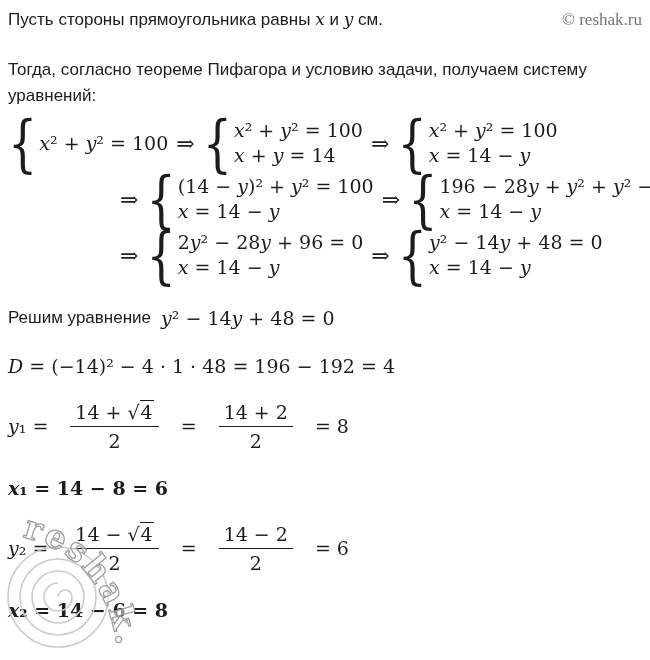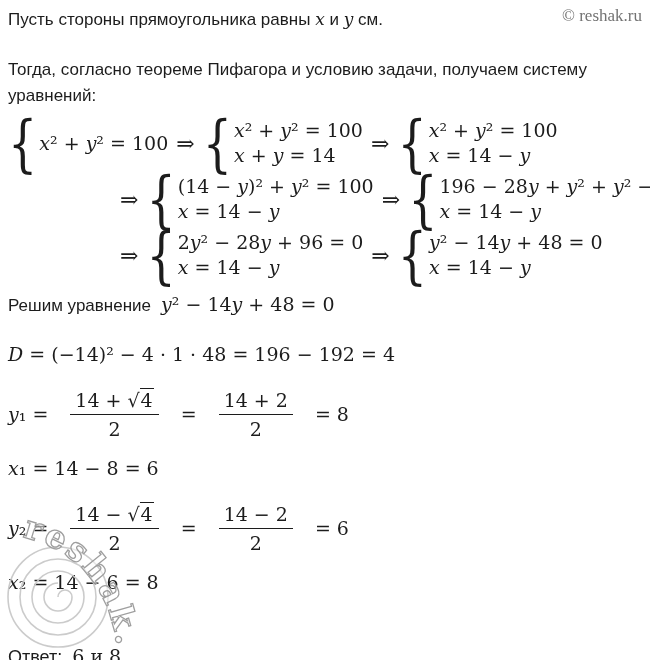--- a/index.html
+++ b/index.html
@@ -5,45 +5,45 @@
   * { margin:0; padding:0; box-sizing:border-box; }
   html,body { width:650px; height:660px; background:#ffffff; overflow:hidden; }
   body { position:relative; padding:6px 8px 0 8px; color:#1c1c1c;
          font-family:"Liberation Sans", sans-serif; }
 
   .text { font-size:17px; line-height:26px; }
   .math { font-family:"DejaVu Serif","Liberation Serif",serif; font-size:19px; }
   .var  { font-family:"DejaVu Serif","Liberation Serif",serif; font-style:italic; }
   .radx { border-top:1.4px solid currentColor; padding:0 1px; }
 
-  .header-row { display:flex; justify-content:space-between; align-items:flex-start; }
+  .header-row { display:flex; justify-content:space-between; align-items:center; }
   .copyright { font-family:"Liberation Serif","DejaVu Serif",serif; font-size:17px; color:#737373; }
 
   .para { margin-top:24px; max-width:600px; }
 
   .systems { margin-top:8px; }
   .sys-row { display:flex; align-items:center; margin-bottom:4px; height:52px; }
   .sys-row.indent { margin-left:104px; }
   .system { display:inline-flex; align-items:center; }
   .brace { display:inline-block; font-size:46px; line-height:1;
            transform:scaleY(1.35); transform-origin:center; font-weight:400;
            margin-right:2px; }
   .sys-col { display:inline-flex; flex-direction:column; }
   .sys-line { line-height:25px; white-space:nowrap; font-size:19px; }
   .arrow { font-size:22px; margin:0 8px; white-space:nowrap; }
 
-  .solve-line { margin-top:12px; display:flex; align-items:flex-start; gap:10px; }
+  .solve-line { margin-top:24px; display:flex; align-items:center; gap:10px; }
   .d-line { margin-top:24px; font-size:19px; }
 
   .frac-line { display:flex; align-items:center; gap:22px; margin-top:20px; height:58px; }
   .frac { display:inline-flex; flex-direction:column; align-items:center; }
   .frac .num { padding:0 5px 2px 5px; border-bottom:1.5px solid #1c1c1c; line-height:24px; }
   .frac .den { padding-top:2px; line-height:24px; }
 
-  .simple-line { margin-top:14px; font-size:19px; }
+  .simple-line { margin-top:22px; font-size:19px;font-weight:bold; }
 
   .answer-line { margin-top:18px; display:flex; align-items:baseline; gap:10px; }
   .answer-label { text-underline-offset:4px; font-size:18px; }
   .answer-value { font-family:"DejaVu Serif","Liberation Serif",serif; font-size:19px;margin-top:34px; }
 
   .stamp { position:absolute; left:0; top:505px; width:215px; height:158px;
            pointer-events:none; opacity:0.95; }
 </style>
 </head>
 <body>

